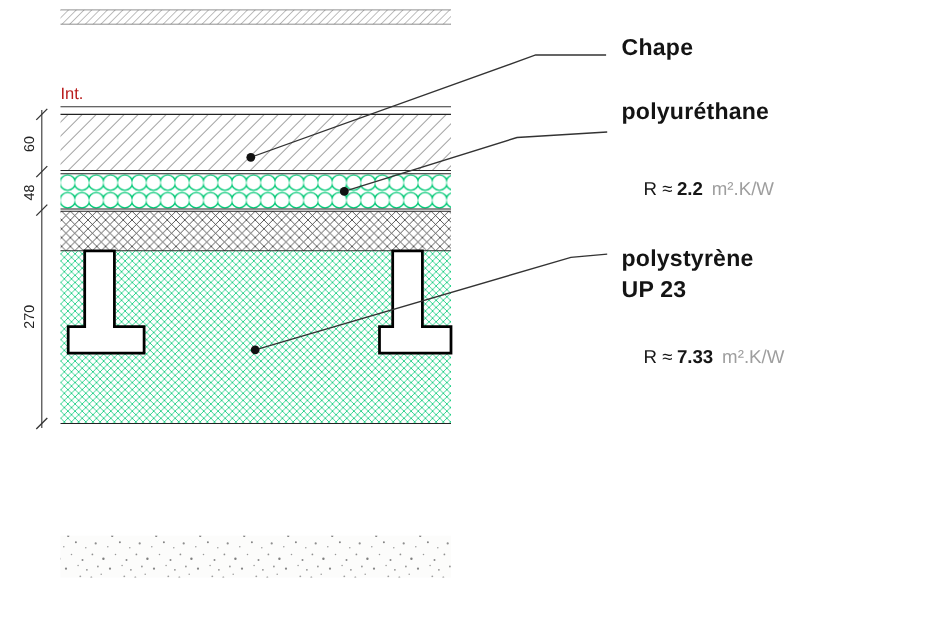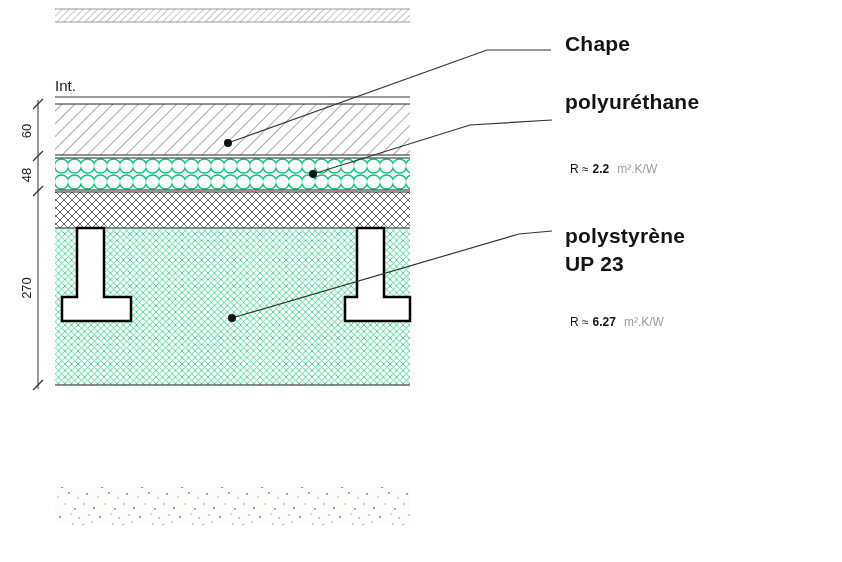--- a/index.html
+++ b/index.html
@@ -15,21 +15,21 @@
     background: #ffffff;
     overflow: hidden;
   }
   .stage svg { position: absolute; left: 0; top: 0; }
 
   .int-label {
     position: absolute;
     left: 55px;
     top: 77px;
     font-size: 15px;
-    color: #0f172a;
+    color: #b91c1c;
   }
 
   .dim {
     position: absolute;
     width: 40px;
     height: 18px;
     text-align: center;
     font-size: 13px;
     color: #222222;
     transform: rotate(-90deg);
@@ -48,22 +48,22 @@
     color: #141414;
     letter-spacing: 0.2px;
     white-space: nowrap;
   }
   .title-chape     { top: 30px; }
   .title-isolant   { top: 88px; }
   .title-entrevous { top: 222px; }
 
   .r-line {
     position: absolute;
-    left: 570px;
-    font-size: 12px;
+    left: 585px;
+    font-size: 17px;
     color: #161616;
     white-space: nowrap;
   }
   .r-isolant   { top: 162px; }
   .r-entrevous { top: 315px; }
   .r-line .r-value { font-weight: bold; margin-left: 4px; }
   .r-line .r-unit  { color: #9e9e9e; margin-left: 8px; font-weight: normal; }
 </style>
 </head>
 <body>
@@ -178,16 +178,16 @@
   </div>
   <div class="r-line r-isolant">
     <span class="r-prefix">R ≈</span><span class="r-value">2.2</span><span class="r-unit">m².K/W</span>
   </div>
 
   <div class="callout-title title-entrevous">
     <div>polystyrène</div>
     <div>UP 23</div>
   </div>
   <div class="r-line r-entrevous">
-    <span class="r-prefix">R ≈</span><span class="r-value">6.27</span><span class="r-unit">m².K/W</span>
+    <span class="r-prefix">R ≈</span><span class="r-value">7.33</span><span class="r-unit">m².K/W</span>
   </div>
 
 </div>
 
 </body></html>

